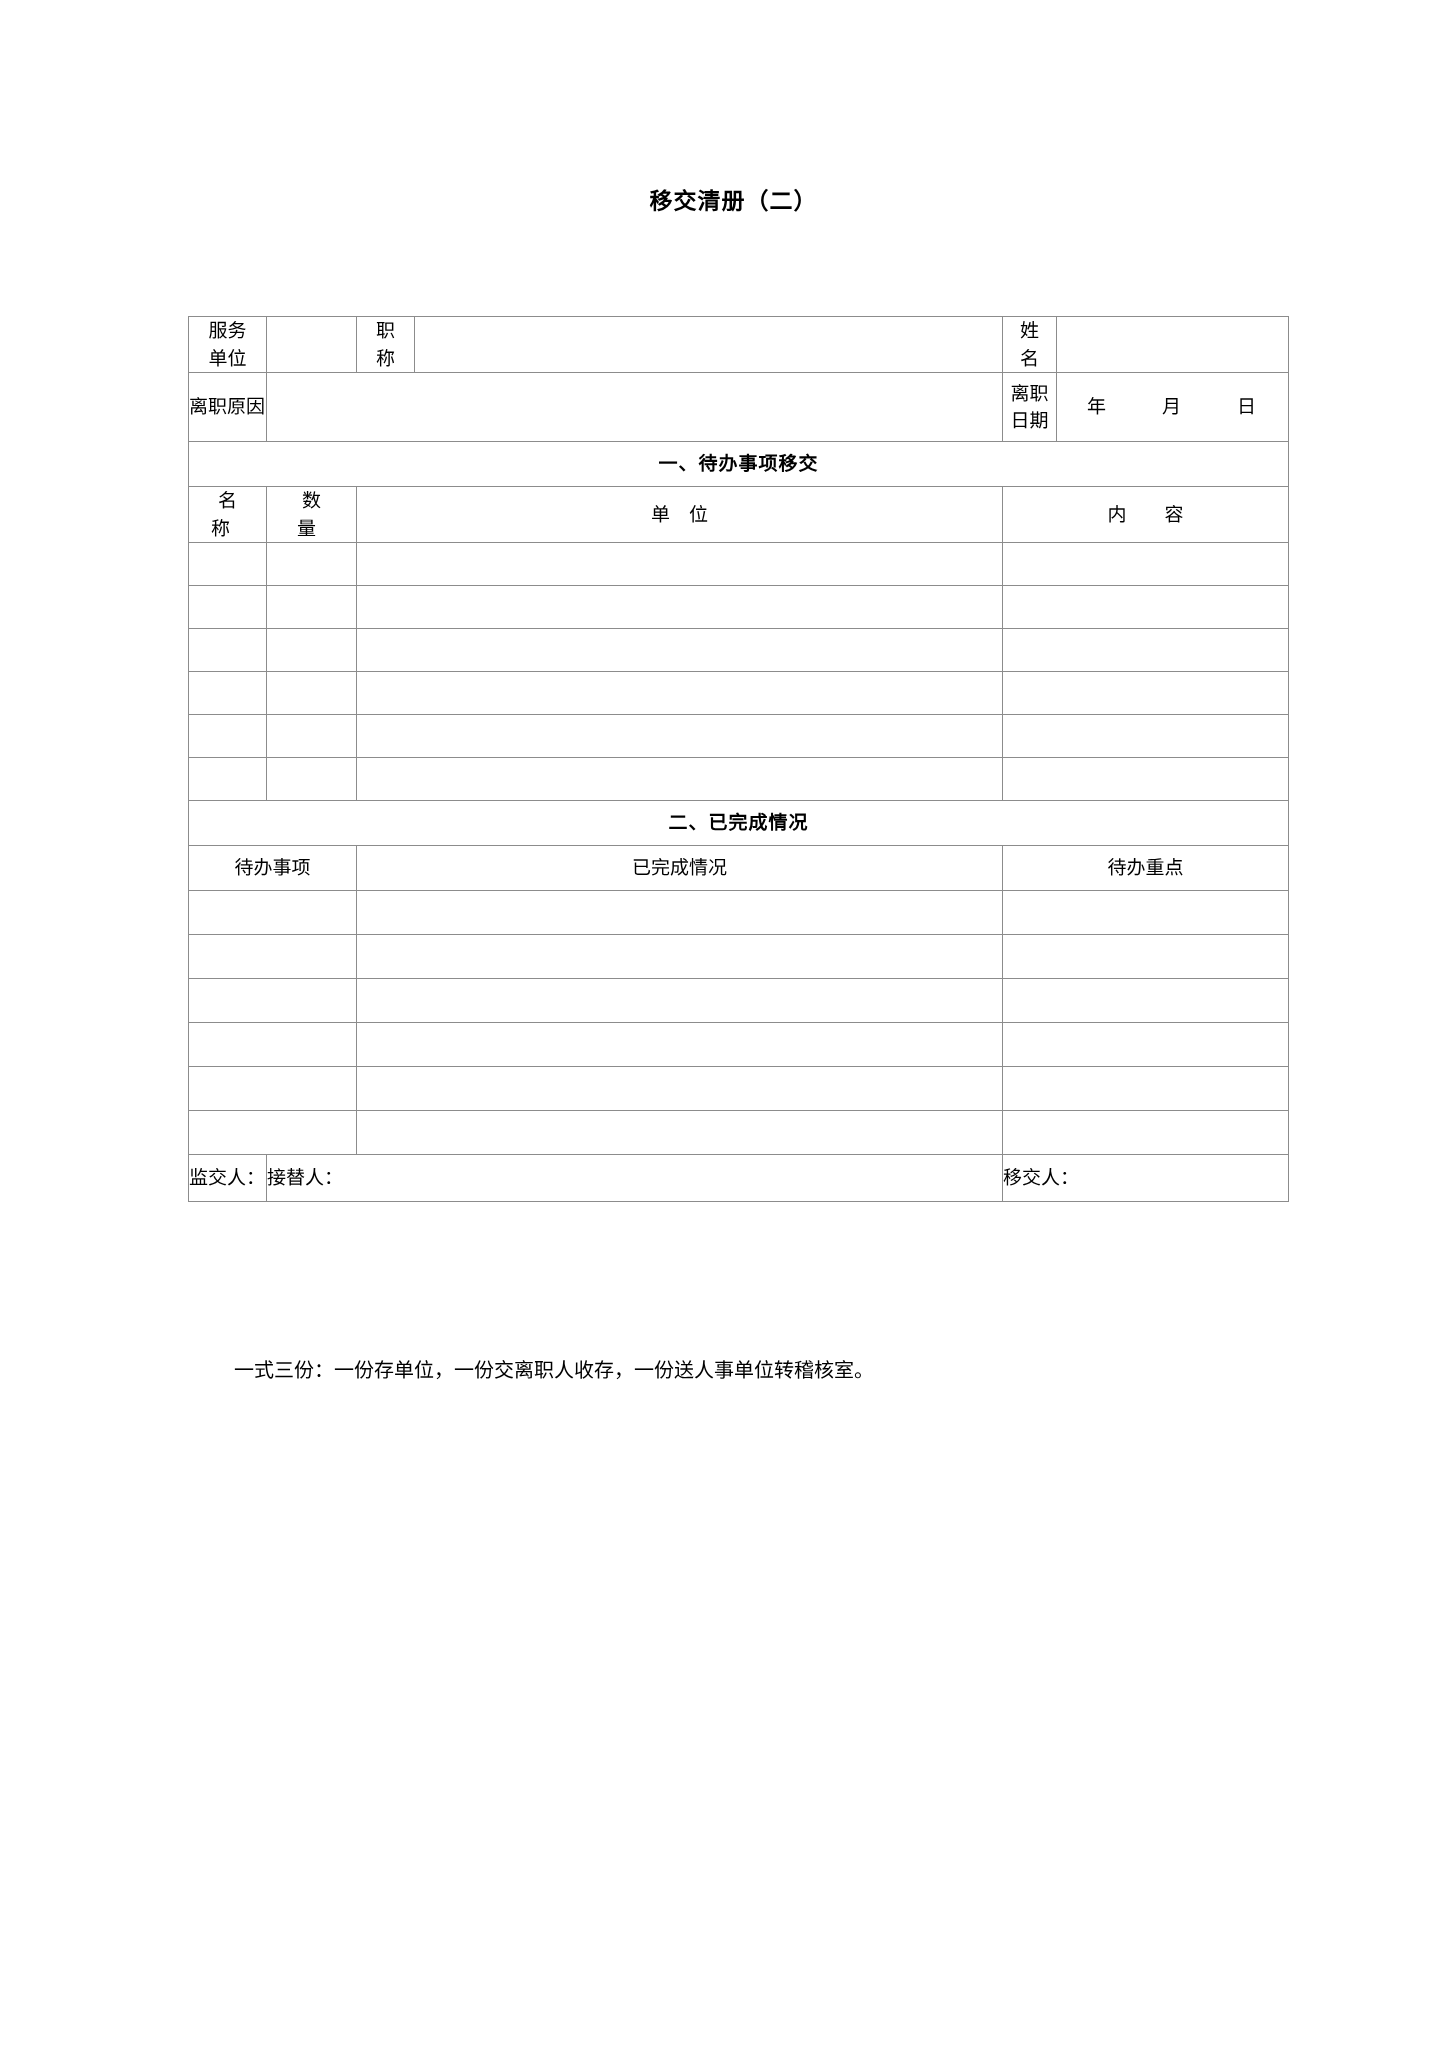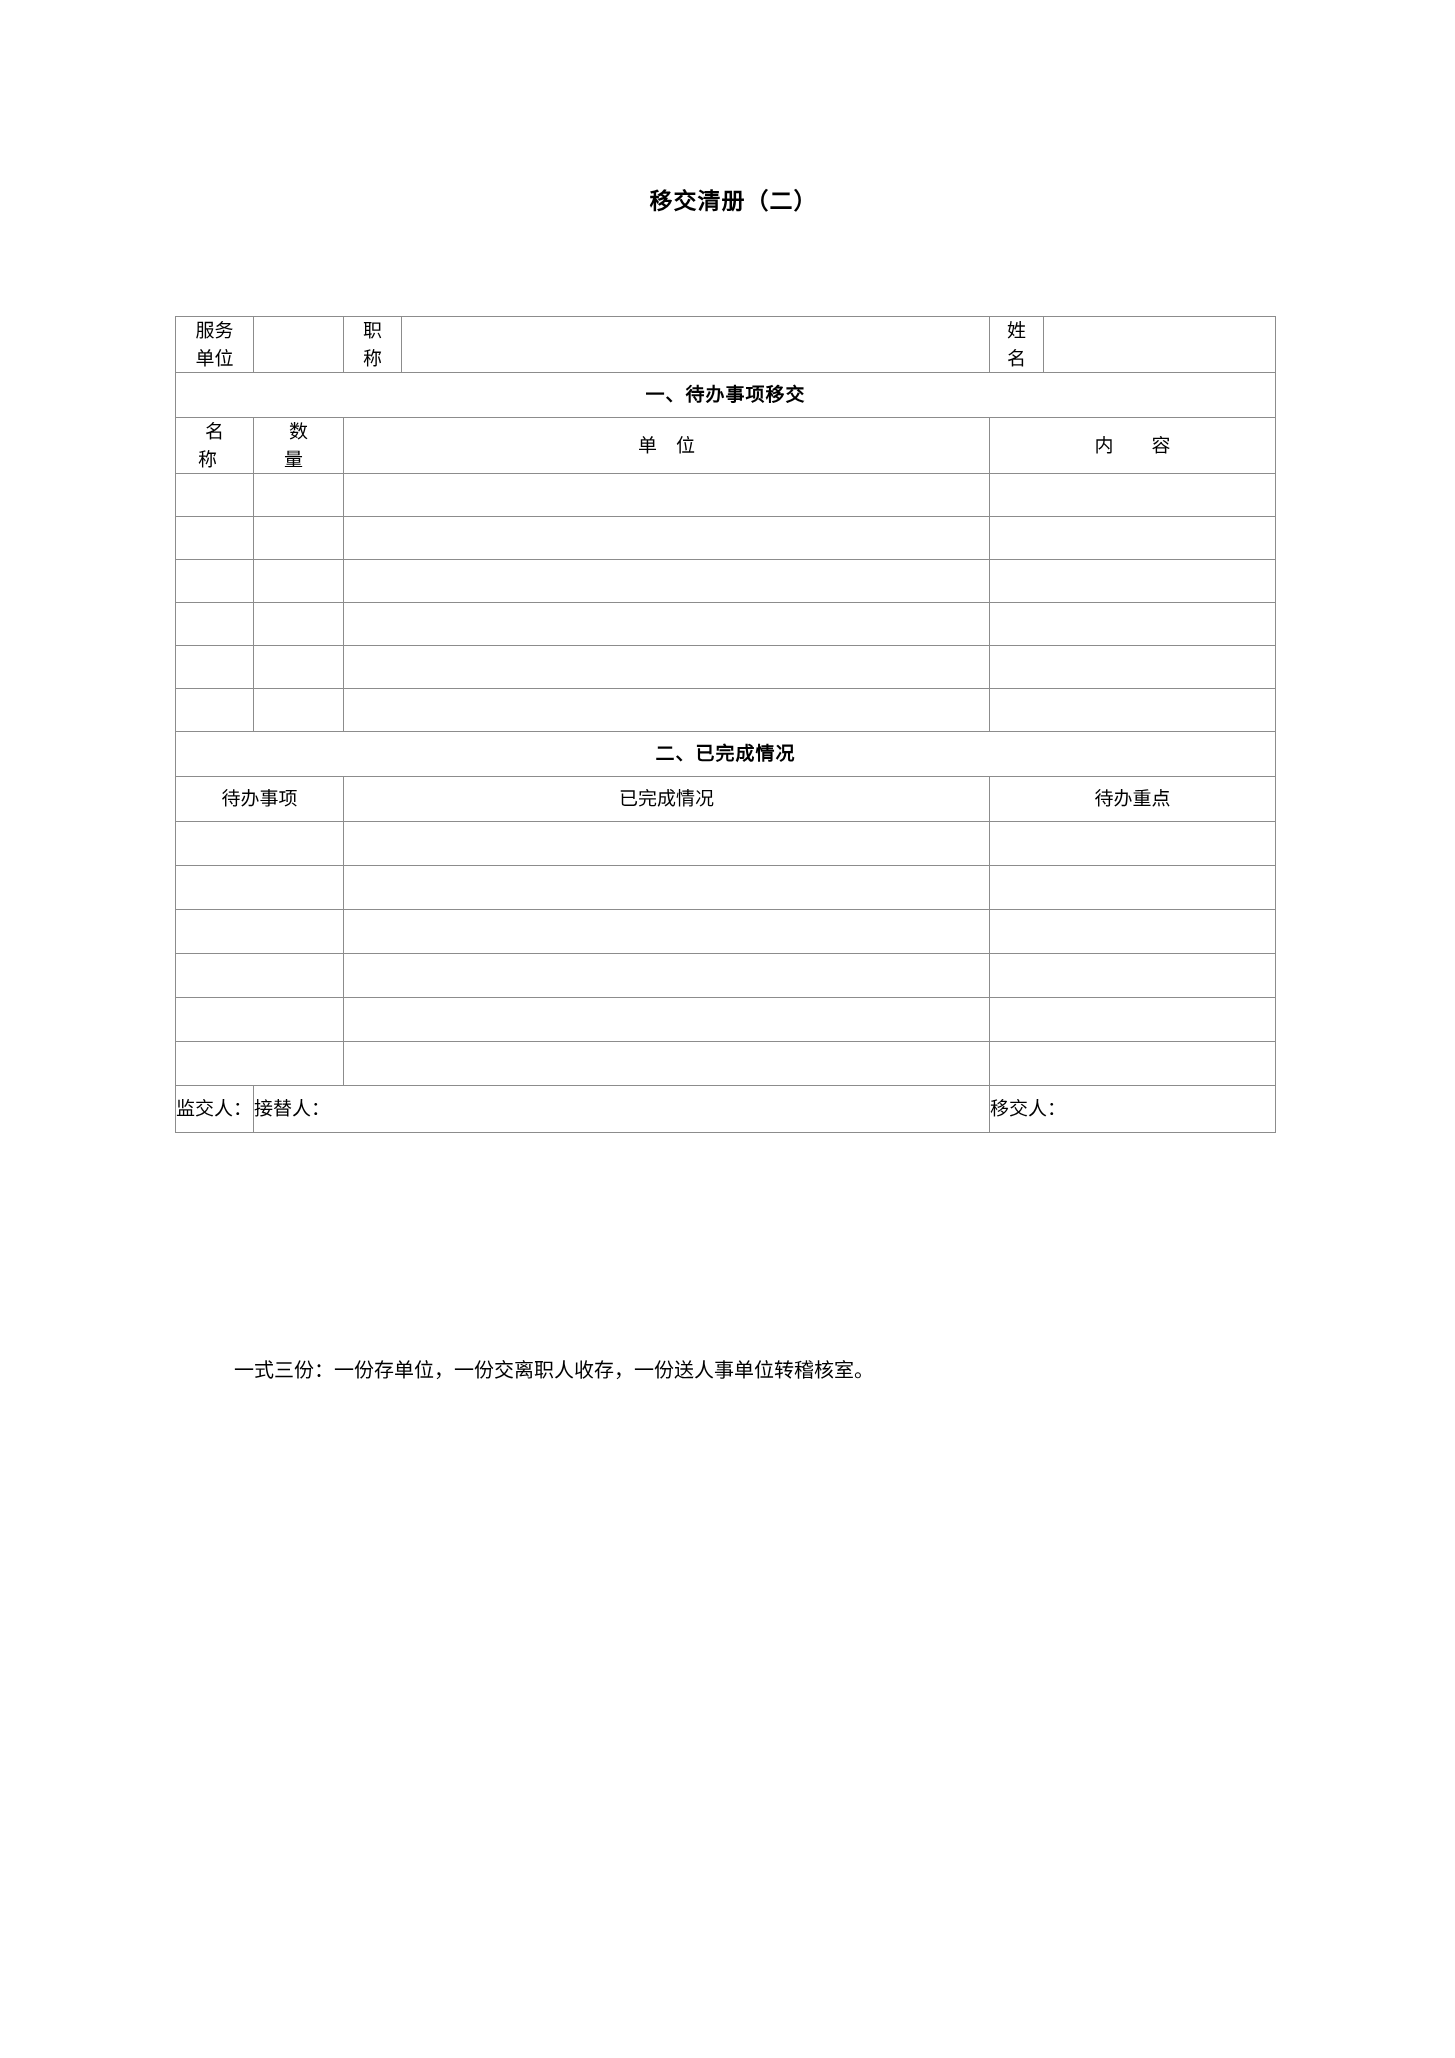--- a/index.html
+++ b/index.html
@@ -35,21 +35,21 @@
     font-family: "DejaVu Serif", "Liberation Serif", serif;
     font-weight: bold;
     font-size: 23px;
     letter-spacing: 1px;
     line-height: 40px;
   }
 
   
   .form-wrap {
     position: absolute;
-    left: 175px;
+    left: 188px;
     top: 316px;
     width: 1100px;
   }
 
   table.form {
     border-collapse: collapse;
     width: 1100px;
     table-layout: fixed;
   }
 
@@ -168,20 +168,35 @@
             <span>称</span>
           </td>
           <td></td>
           <td class="stack">
             <span>姓</span>
             <span>名</span>
           </td>
           <td></td>
         </tr>
 
+        <tr>
+          <td class="lbl" style="height:68px;">离职原因</td>
+          <td colspan="3"></td>
+          <td class="stack-small">
+            <span>离职</span>
+            <span>日期</span>
+          </td>
+          <td class="datecell">
+            <span class="d-inner">
+              <span>年</span>
+              <span>月</span>
+              <span>日</span>
+            </span>
+          </td>
+        </tr>
 
         <tr>
           <td class="section-head" colspan="6">一、待办事项移交</td>
         </tr>
 
         <tr>
           <td class="colhead sp2">名　　称</td>
           <td class="colhead sp3">数　量</td>
           <td class="colhead" colspan="2">单　位</td>
           <td class="colhead" colspan="2">内　　容</td>

